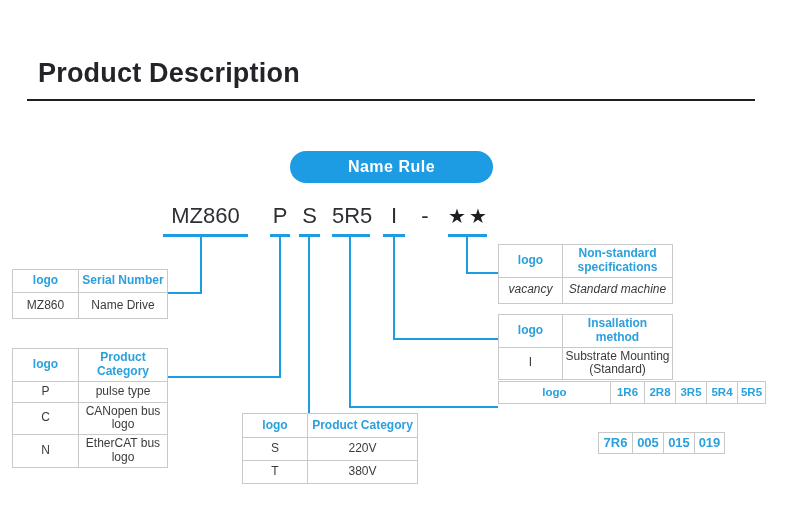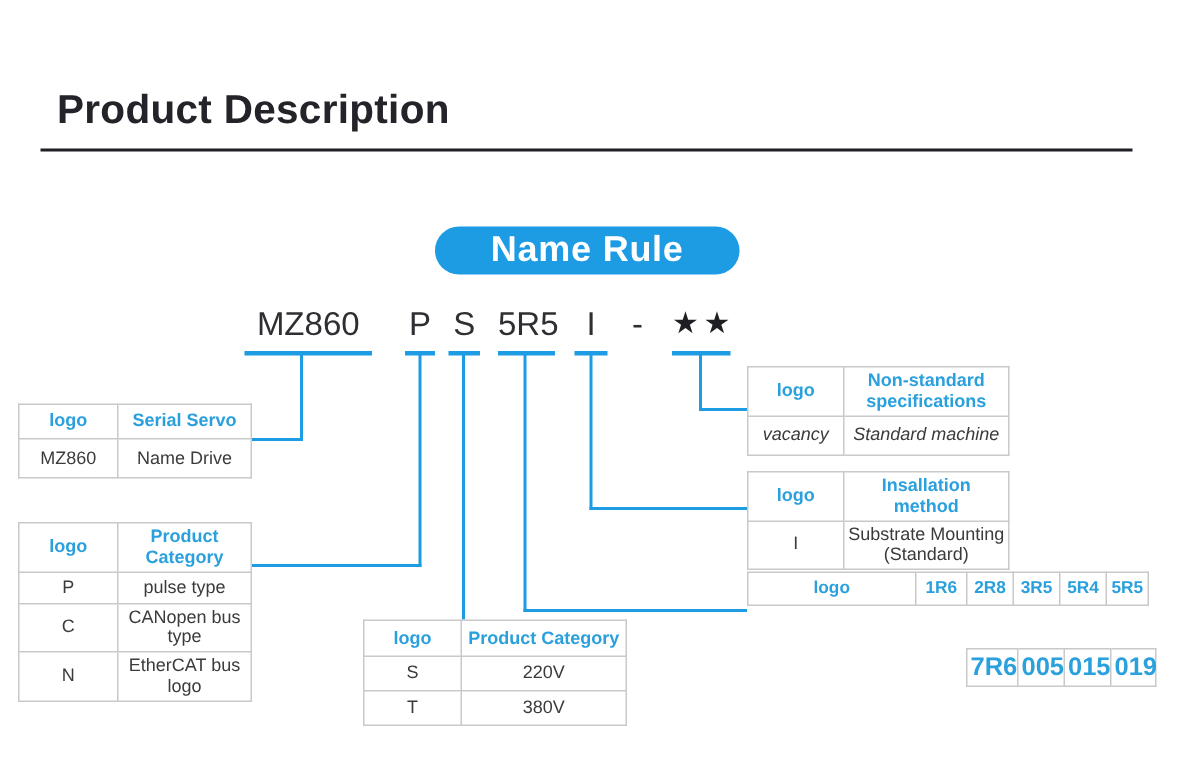--- a/index.html
+++ b/index.html
@@ -9,21 +9,21 @@
   }
   
   .page-title{
     position:absolute;left:38px;top:58px;font-size:27px;font-weight:bold;
     color:#232329;letter-spacing:0.2px;
   }
   .title-rule{position:absolute;left:27px;top:99px;width:728px;height:2px;background:#1f1f26;}
   
   .badge{
     position:absolute;left:290px;top:151px;width:203px;height:32px;border-radius:17px;
-    background:#1d9ce4;color:#ffffff;font-size:24px;font-weight:bold;
+    background:#1d9ce4;color:#ffffff;font-size:16px;font-weight:bold;
     display:flex;align-items:center;justify-content:center;letter-spacing:0.5px;
   }
   
   .seg{
     position:absolute;top:201px;height:33px;border-bottom:3px solid #1d9ce4;
     font-size:22px;color:#2f2f33;text-align:center;line-height:30px;white-space:nowrap;
   }
   .seg.noline{border-bottom:none;}
   .seg.stars{font-size:20px;letter-spacing:3px;color:#1f1f23;}
   
@@ -78,21 +78,21 @@
   <div class="hline" style="left:466px;top:272px;width:32px;"></div>
 
   <table class="tbl" style="left:12px;top:269px;width:156px;">
     <colgroup>
         <col style="width:66px;">
         <col>
       </colgroup>
     <tbody>
         <tr class="hd" style="height:23px;">
       <td>logo</td>
-      <td>Serial Servo</td>
+      <td>Serial Number</td>
     </tr>
     <tr style="height:26px;">
       <td>MZ860</td>
       <td>Name Drive</td>
     </tr>
   </tbody>
     </table>
 
   <table class="tbl" style="left:12px;top:348px;width:156px;">
     <colgroup>
@@ -103,21 +103,21 @@
         <tr class="hd" style="height:29px;">
       <td>logo</td>
       <td>Product Category</td>
     </tr>
     <tr style="height:21px;">
       <td>P</td>
       <td>pulse type</td>
     </tr>
     <tr style="height:32px;">
       <td>C</td>
-      <td>CANopen bus type</td>
+      <td>CANopen bus logo</td>
     </tr>
     <tr style="height:30px;">
       <td>N</td>
       <td>EtherCAT bus logo</td>
     </tr>
   </tbody>
     </table>
 
   <table class="tbl" style="left:242px;top:413px;width:176px;">
     <colgroup>
@@ -188,21 +188,21 @@
       <td class="blue">logo</td>
       <td class="blue">1R6</td>
       <td class="blue">2R8</td>
       <td class="blue">3R5</td>
       <td class="blue">5R4</td>
       <td class="blue">5R5</td>
     </tr>
   </tbody>
     </table>
 
-  <table class="tbl" style="left:644px;top:432px;width:127px;font-size:17px;">
+  <table class="tbl" style="left:598px;top:432px;width:127px;font-size:13px;">
     <colgroup>
       <col style="width:34px;">
         <col style="width:31px;">
         <col style="width:31px;">
         <col>
     </colgroup>
     <tbody>
         <tr style="height:21px;">
       <td class="blue">7R6</td>
       <td class="blue">005</td>

